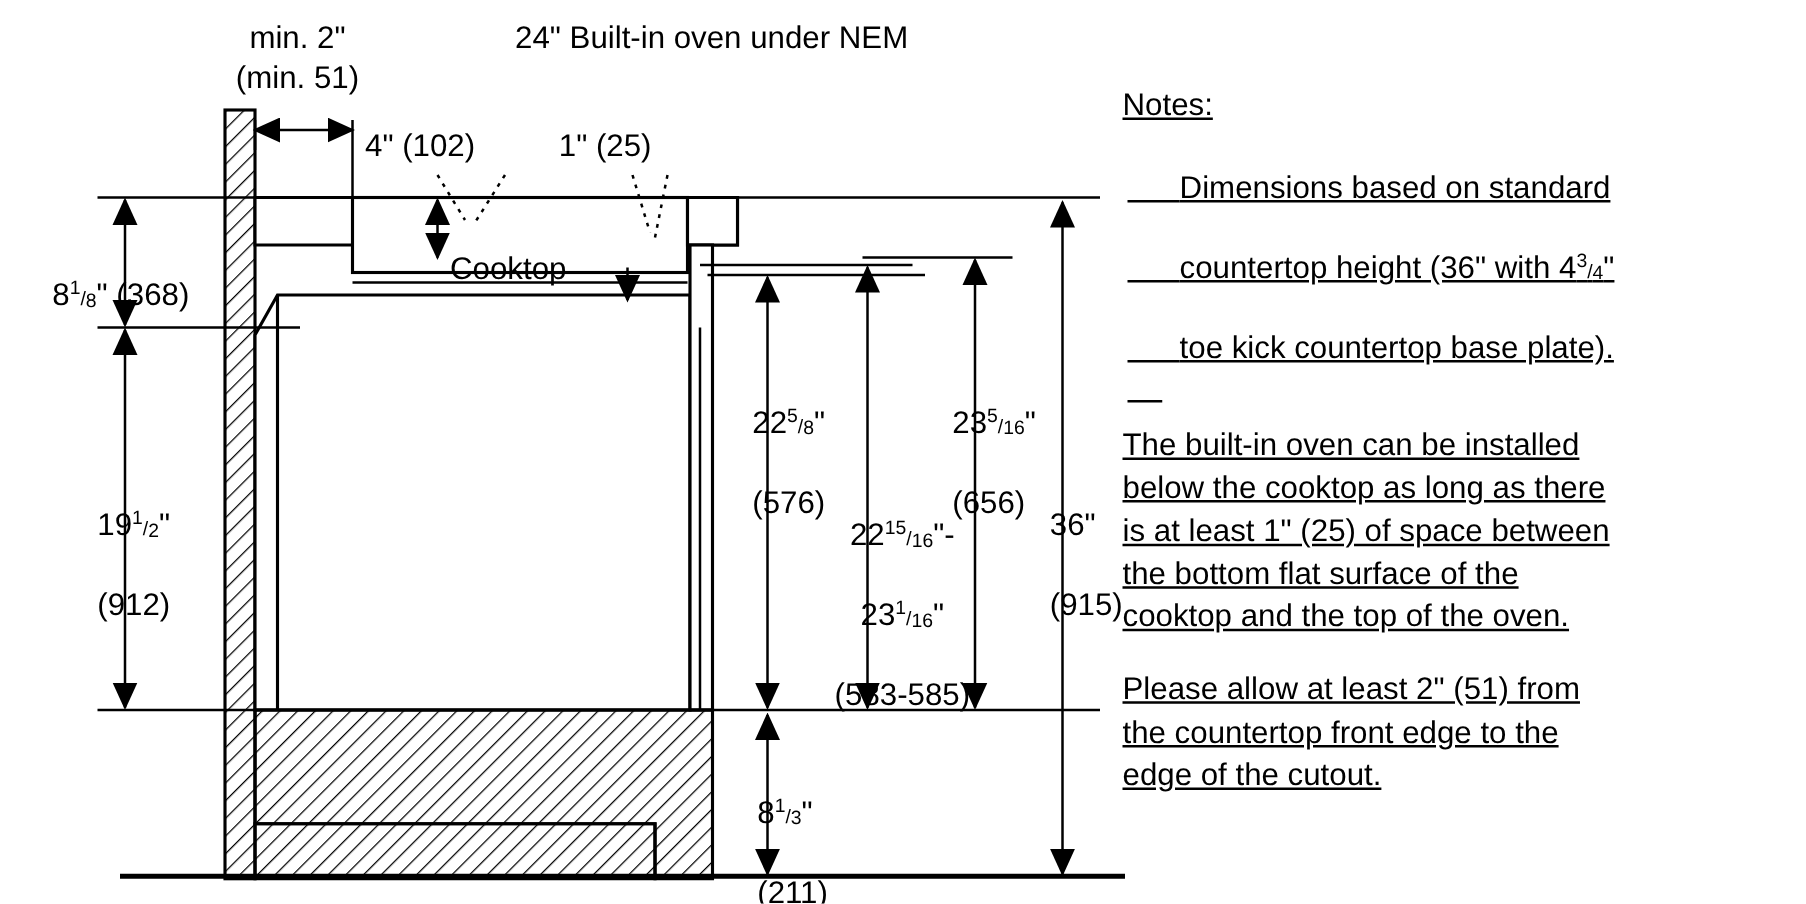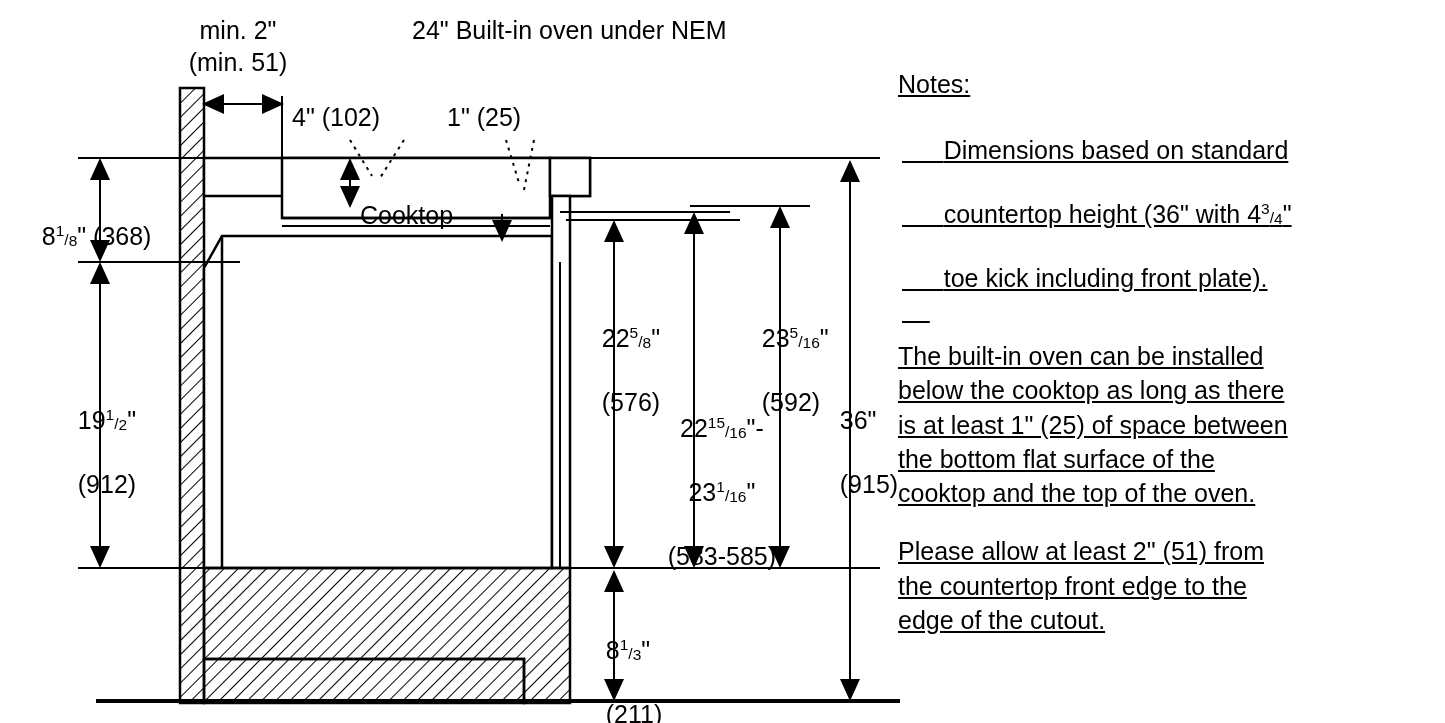--- a/index.html
+++ b/index.html
@@ -185,21 +185,21 @@
     <span>(912)</span>
   </div>
 
   <div class="lbl" style="left:574px; top:290px;">
     <span>22</span><sup class="fr">5</sup><span class="frac">/</span><sub class="fr">8</sub><span>"</span><br>
     <span>(576)</span>
   </div>
 
   <div class="lbl" style="left:734px; top:290px;">
     <span>23</span><sup class="fr">5</sup><span class="frac">/</span><sub class="fr">16</sub><span>"</span><br>
-    <span>(592)</span>
+    <span>(656)</span>
   </div>
 
   <div class="lbl ctr" style="left:618px; top:380px; width:180px;">
     <span>22</span><sup class="fr">15</sup><span class="frac">/</span><sub class="fr">16</sub><span>"-</span><br>
     <span>23</span><sup class="fr">1</sup><span class="frac">/</span><sub class="fr">16</sub><span>"</span><br>
     <span>(583-585)</span>
   </div>
 
   <div class="lbl" style="left:812px; top:372px;">
     <span>36"</span><br>
@@ -210,21 +210,21 @@
     <span>8</span><sup class="fr">1</sup><span class="frac">/</span><sub class="fr">3</sub><span>"</span><br>
     <span>(211)</span>
   </div>
 
   <div style="position:absolute; left:898px; top:68px; width:540px;text-decoration:underline;">
     <div class="lbl" style="position:relative; left:0; top:0;">Notes:</div>
 
     <div class="lbl" style="position:relative; left:4px; top:0; margin-top:2px;">
       <span>Dimensions based on standard</span><br>
       <span>countertop height (36" with 4</span><sup class="fr">3</sup><span class="frac">/</span><sub class="fr">4</sub><span>"</span><br>
-      <span>toe kick including front plate).</span>
+      <span>toe kick countertop base plate).</span>
     </div>
 
     <div class="notes" style="position:relative; left:0; top:0; margin-top:13px;">The built-in oven can be installed
 below the cooktop as long as there
 is at least 1" (25) of space between
 the bottom flat surface of the
 cooktop and the top of the oven.</div>
 
     <div class="notes" style="position:relative; left:0; top:0; margin-top:24px;">Please allow at least 2" (51) from
 the countertop front edge to the

